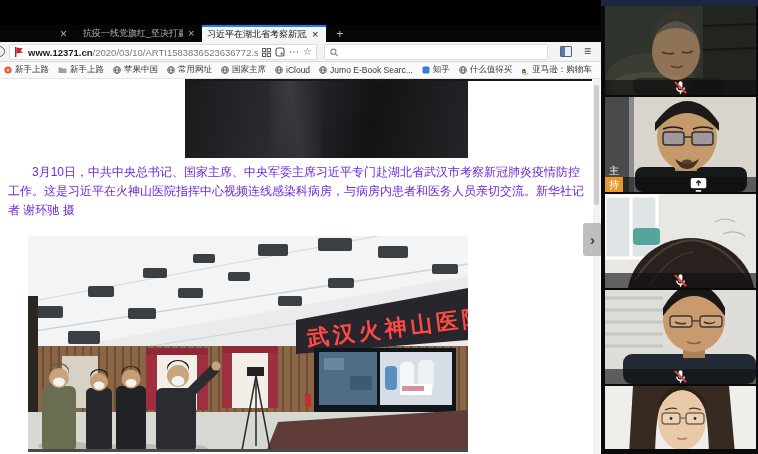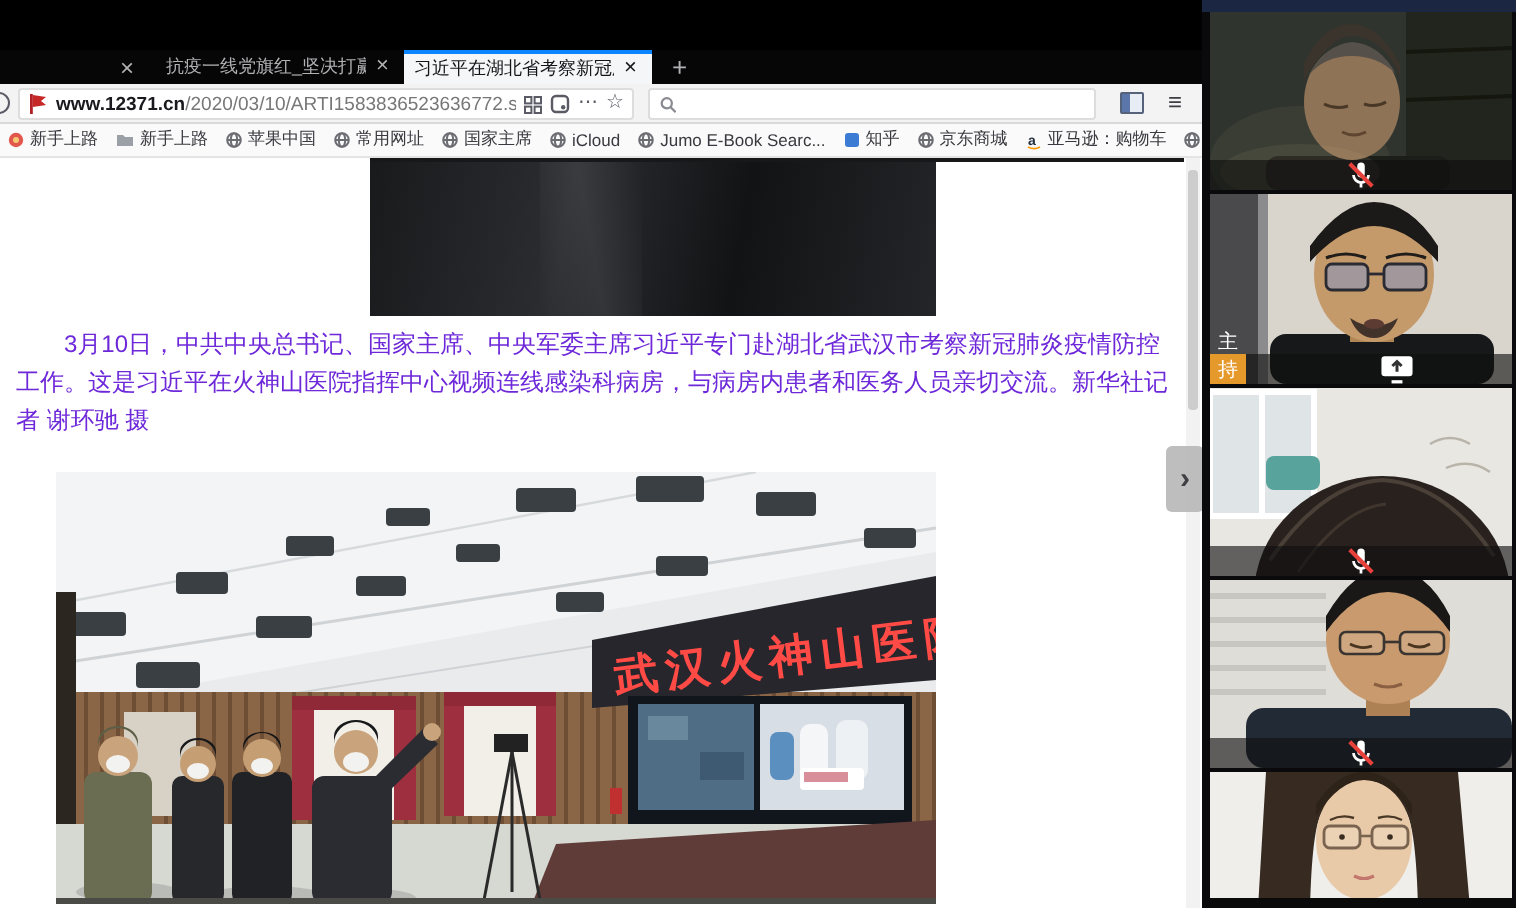--- a/index.html
+++ b/index.html
@@ -174,21 +174,21 @@
             <rect x="0.5" y="0.5" width="7" height="7" rx="1.5" fill="#3b7bd4"></rect>
           </svg>
         <span>知乎</span>
         </span>
       <span class="bm">
         <svg width="8" height="8" viewBox="0 0 8 8">
             <circle cx="4" cy="4" r="3.4" fill="none" stroke="#6b6b72"></circle>
             <line x1="0.6" y1="4" x2="7.4" y2="4" stroke="#6b6b72"></line>
             <ellipse cx="4" cy="4" rx="1.6" ry="3.4" fill="none" stroke="#6b6b72"></ellipse>
           </svg>
-        <span>京东商城</span>
+        <span>什么值得买</span>
         </span>
       <span class="bm">
         <svg width="8" height="9" viewBox="0 0 8 9">
             <text x="1" y="6.5" font-size="7" font-weight="bold" fill="#232f3e">a</text>
             <path d="M1,7.5 Q4,9.2 7,7.5" fill="none" stroke="#f90" stroke-width="0.9"></path>
           </svg>
         <span>亚马逊：购物车</span>
         </span>
       <span class="bm">
         <svg width="8" height="8" viewBox="0 0 8 8">

